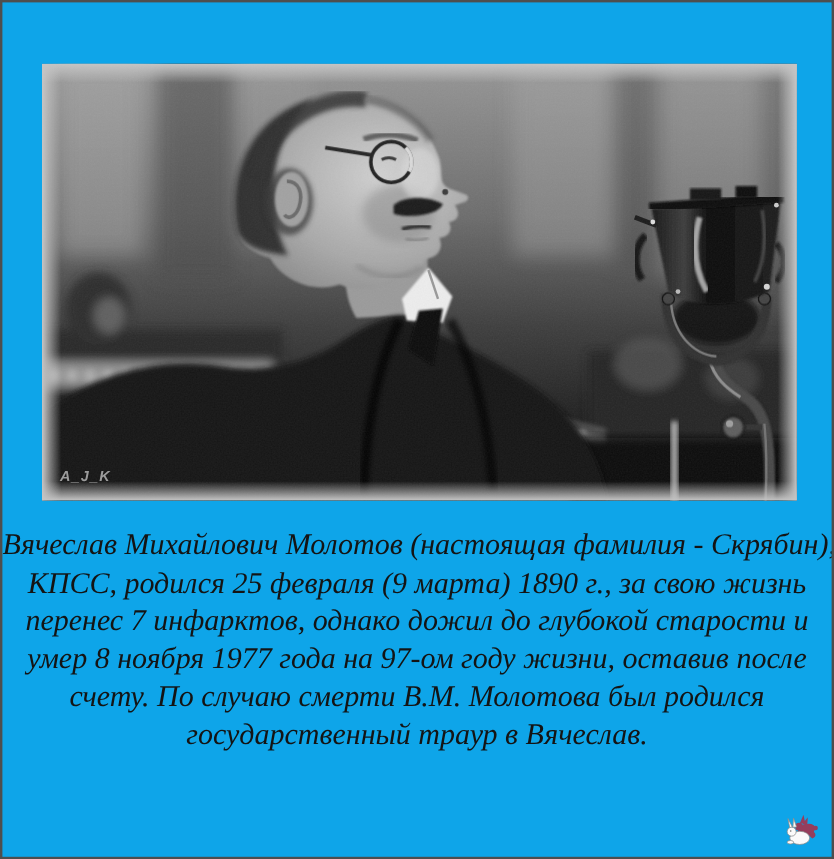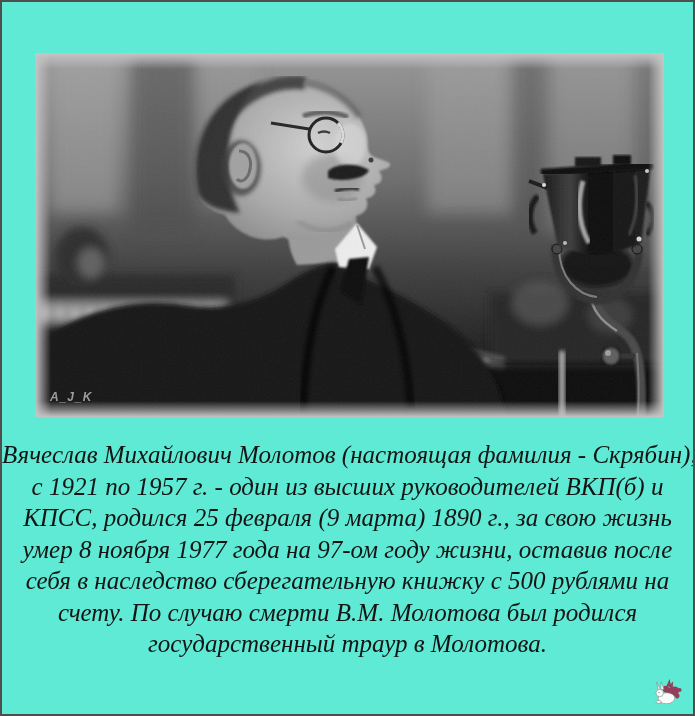--- a/index.html
+++ b/index.html
@@ -1,20 +1,20 @@
 <!DOCTYPE html>
 <html><head>
 <meta charset="utf-8">
 <style>
   html,body{margin:0;padding:0;background:#c5c5c5;}
   .frame{
     position:relative;
     width:695px;height:716px;
     box-sizing:border-box;
-    background:#5eead4;
+    background:#0ea5e9;
     border:2px solid #4e4e4e;
     overflow:hidden;
     font-family:"Liberation Serif", serif;
   }
   .photo-wrap{
     position:absolute;left:33px;top:51px;width:629px;height:364px;
   }
   .caption{
     position:absolute;left:0;right:0;top:437px;
     text-align:center;
@@ -207,26 +207,25 @@
         <rect x="0" y="0" width="629" height="16" fill="url(#gTop)"></rect>
         <rect x="0" y="348" width="629" height="16" fill="url(#gBot)"></rect>
         <rect x="0" y="0" width="16" height="364" fill="url(#gLeft)"></rect>
         <rect x="613" y="0" width="16" height="364" fill="url(#gRight)"></rect>
       </g>
     </svg>
   </div>
 
   <div class="caption">
     <div class="line">Вячеслав Михайлович Молотов  (настоящая фамилия - Скрябин),</div>
-    <div class="line">с 1921 по 1957 г. - один из высших руководителей ВКП(б) и</div>
     <div class="line">КПСС, родился 25 февраля (9 марта) 1890 г., за свою жизнь</div>
+    <div class="line">перенес 7 инфарктов, однако дожил до глубокой старости и</div>
     <div class="line">умер  8 ноября 1977 года на 97-ом году жизни, оставив после</div>
-    <div class="line">себя в наследство сберегательную книжку с 500 рублями на</div>
     <div class="line">счету. По случаю смерти В.М. Молотова был родился</div>
-    <div class="line">государственный траур в Молотова.</div>
+    <div class="line">государственный траур в Вячеслав.</div>
   </div>
 
   <svg class="rabbits" viewBox="0 0 27 26">
     <g fill="#963d5c">
       <path d="M12,8 L15,1 L16.5,8 Z"></path>
       <path d="M14,8.5 L18.5,3 L18,9.5 Z"></path>
       <ellipse cx="17.5" cy="13" rx="7.2" ry="4.6" transform="rotate(-18 17.5 13)"></ellipse>
       <circle cx="11.5" cy="10.5" r="3.1"></circle>
       <path d="M22,14 C25.5,15.5 25.5,19 22,20 L19,17 Z"></path>
       <circle cx="24.8" cy="11.5" r="1.8"></circle>

